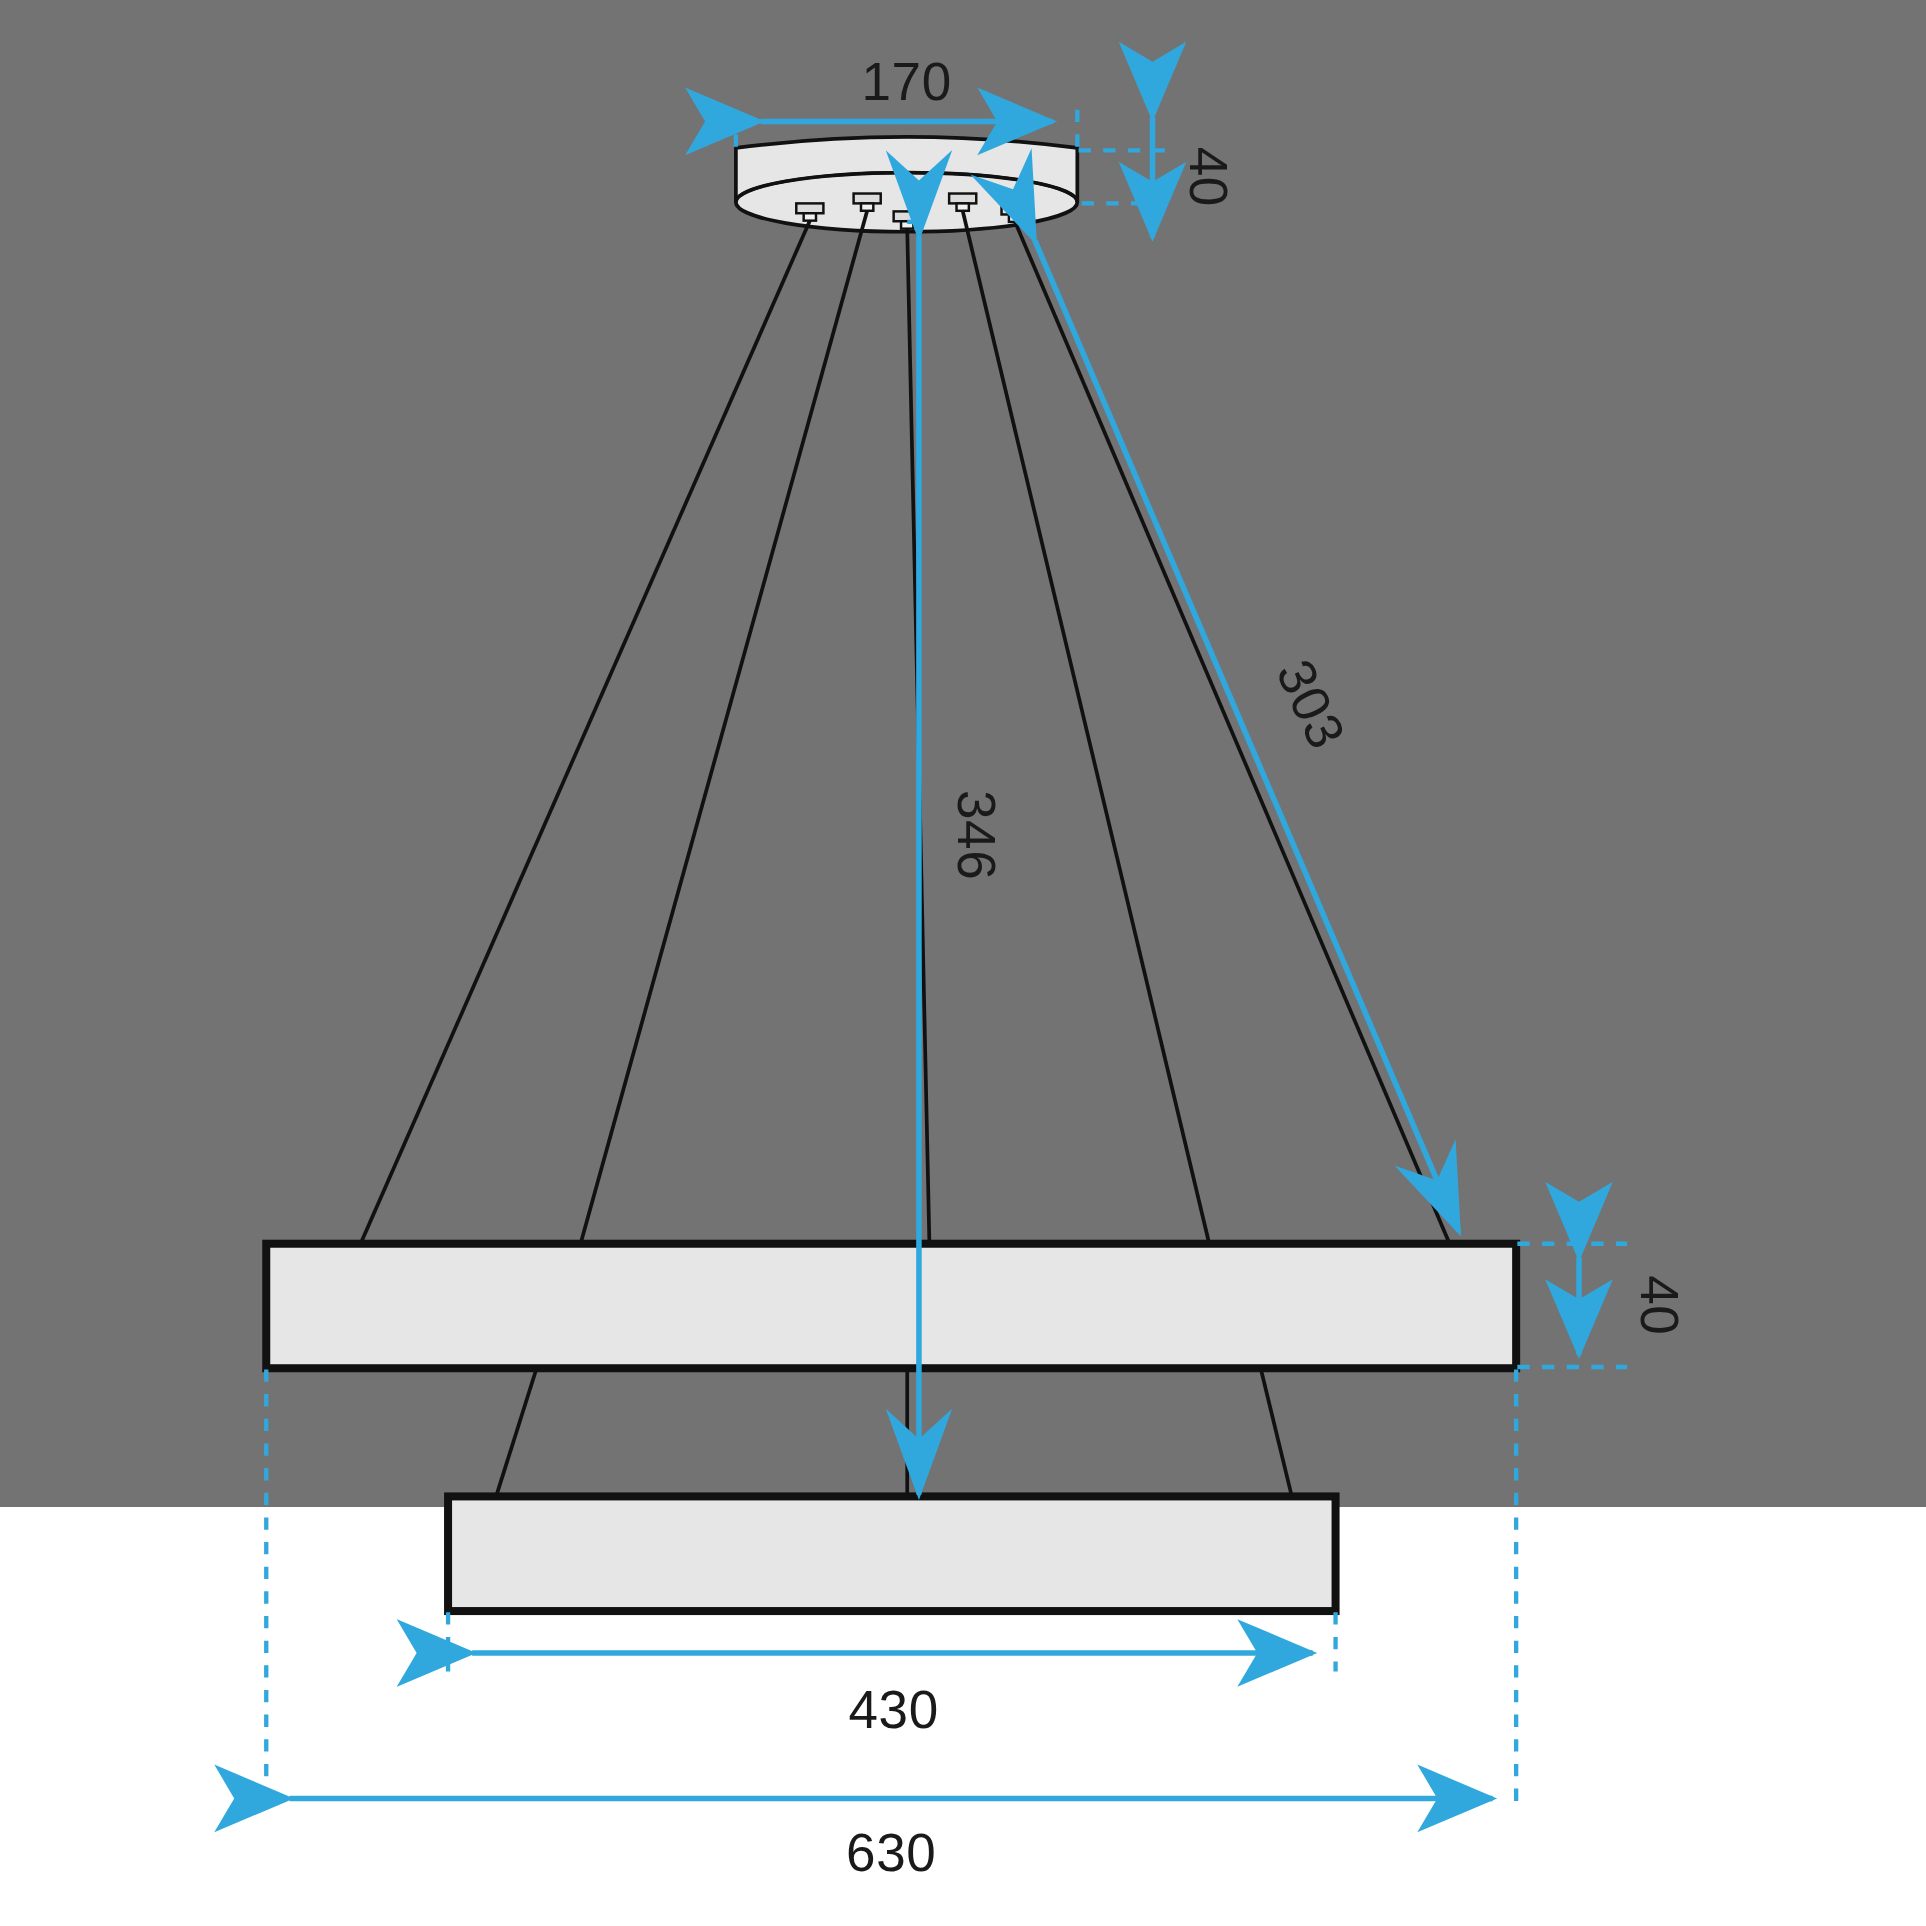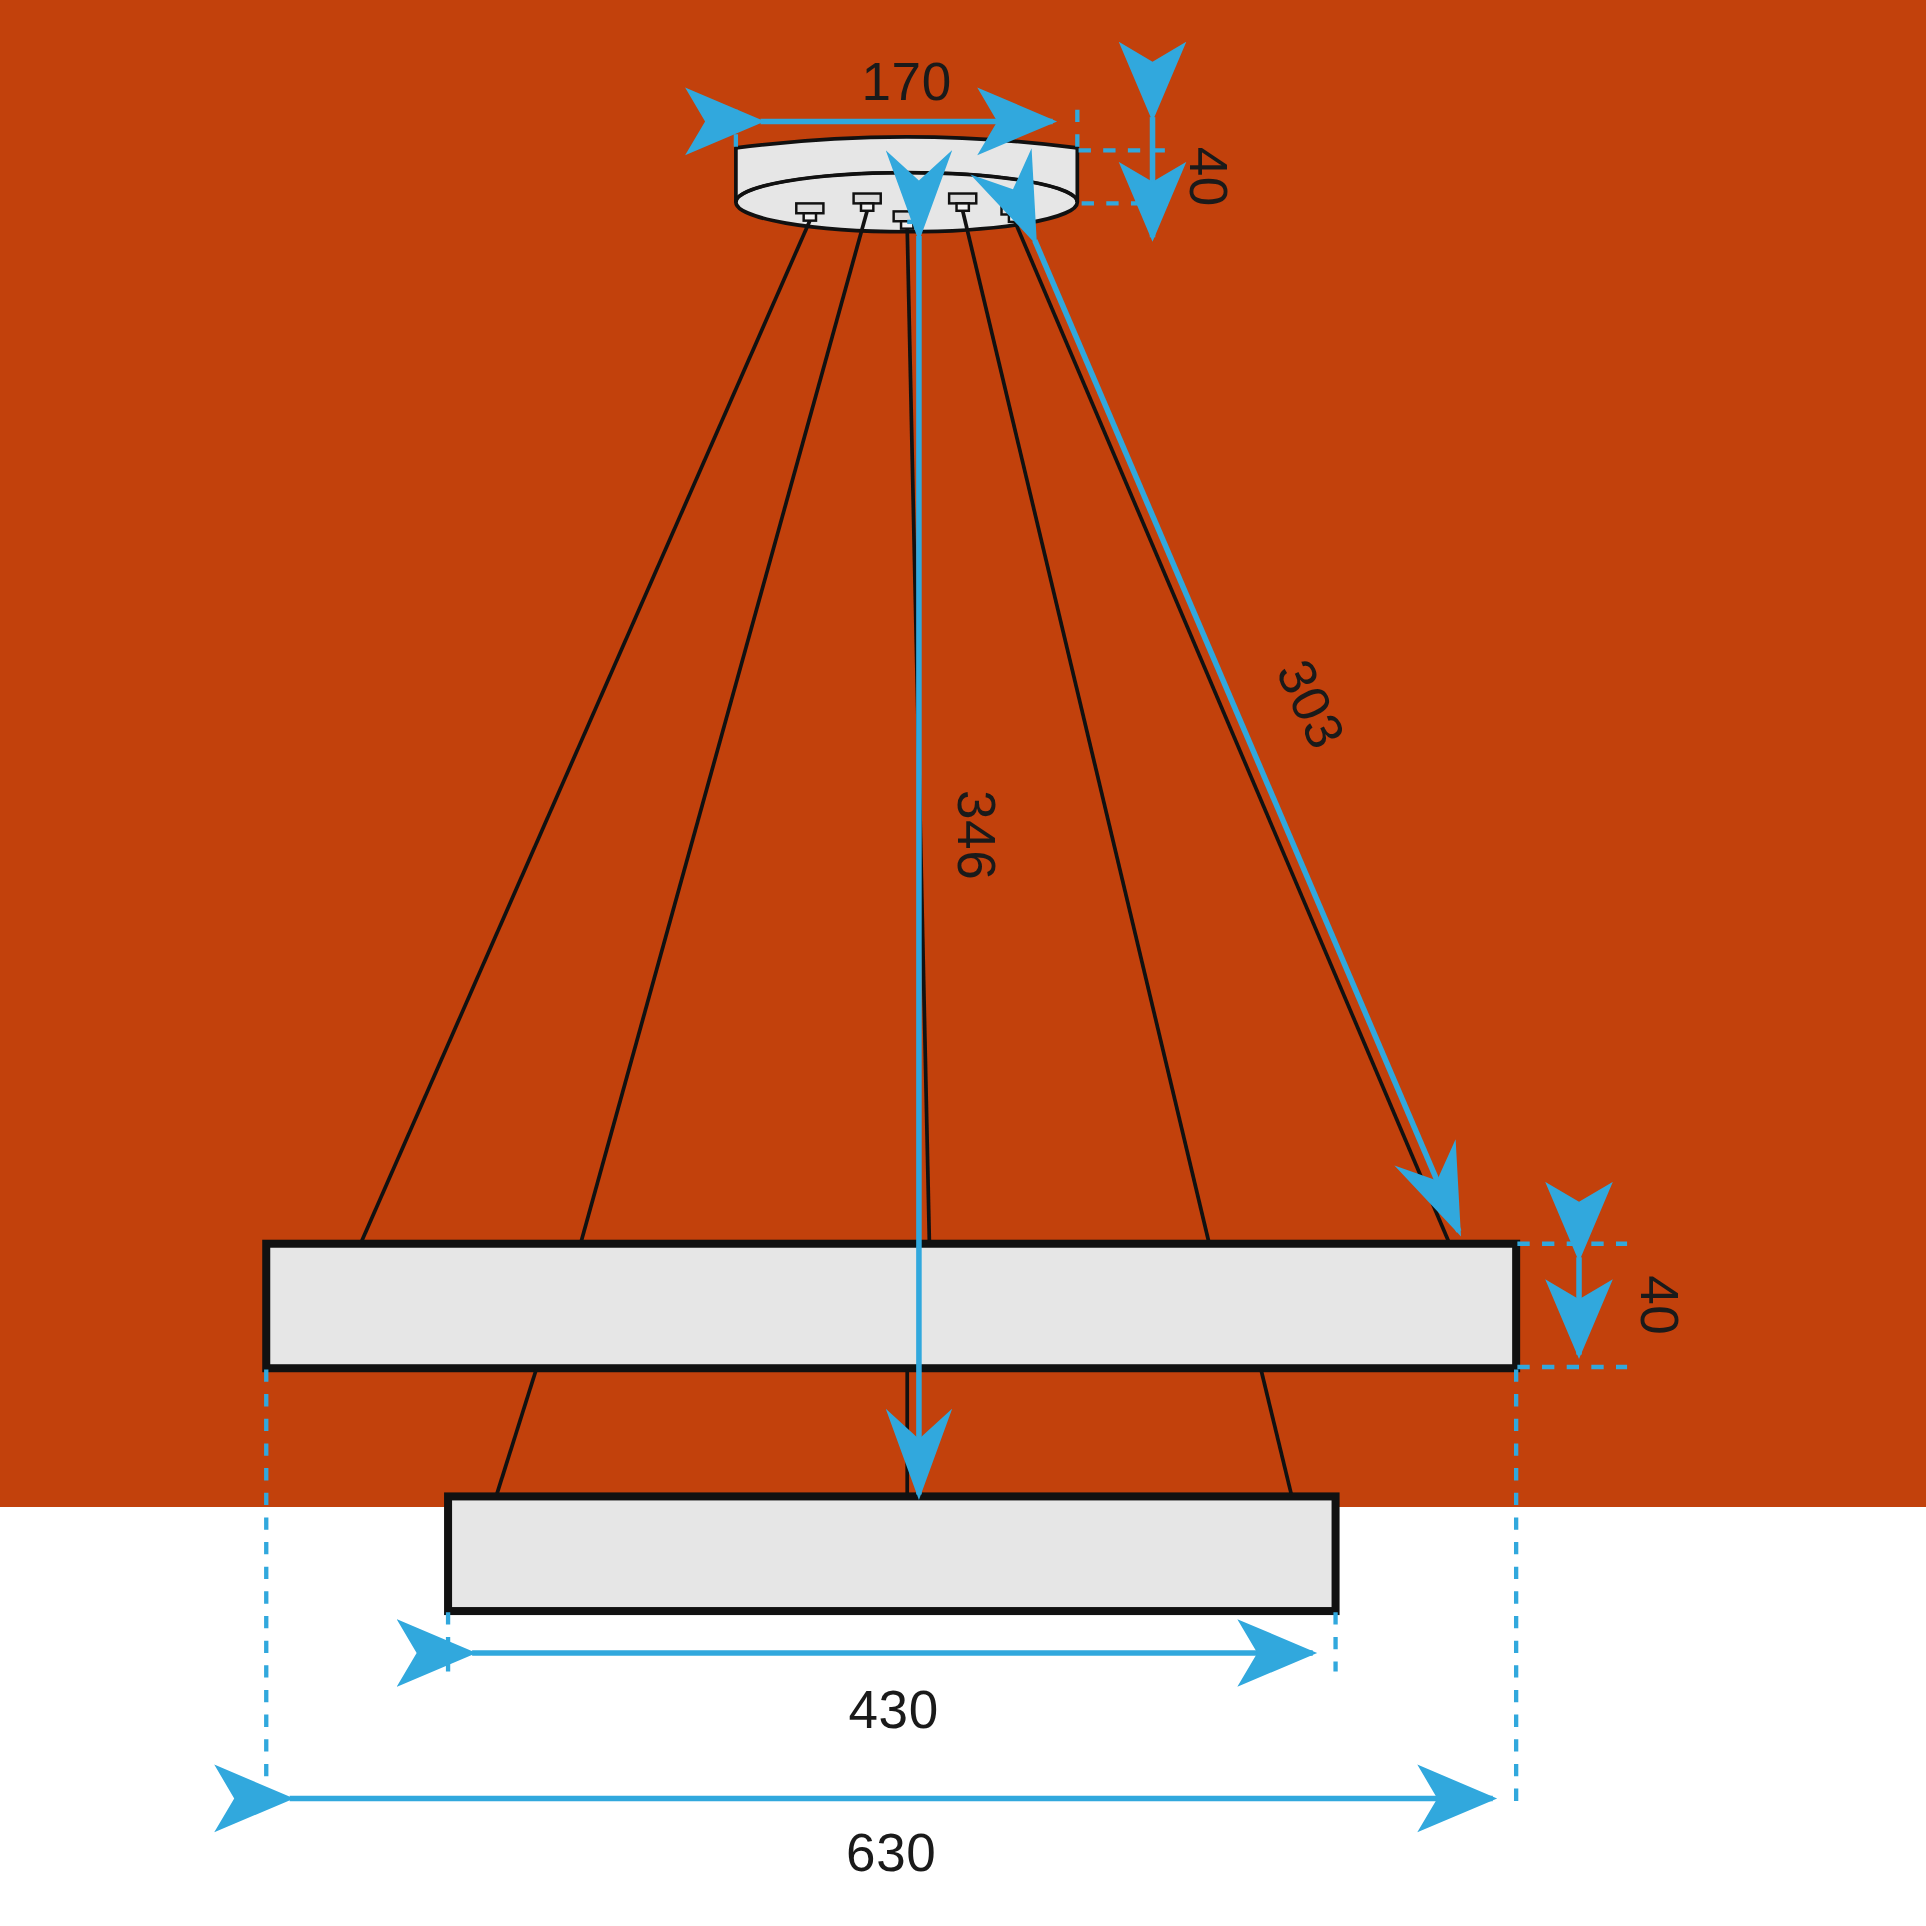--- a/index.html
+++ b/index.html
@@ -10,21 +10,21 @@
   body {
     width: 1926px;
     height: 1926px;
     font-family: "Liberation Sans", sans-serif;
     overflow: hidden;
   }
   #drawing-root {
     position: relative;
     width: 1926px;
     height: 1507px;
-    background: #c2410c;
+    background: #737373;
   }
   svg.drawing-canvas {
     display: block;
     width: 1926px;
     height: 1926px;
   }
   text {
     font-family: "Liberation Sans", sans-serif;
     fill: #1a1a1a;
     font-size: 86px;

